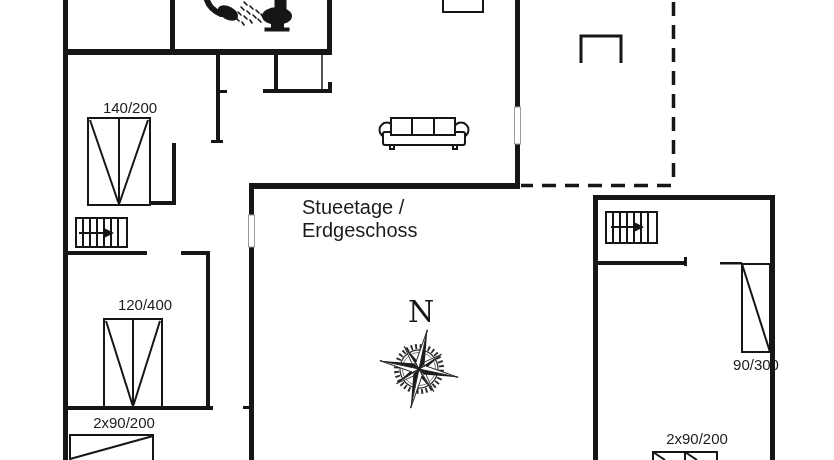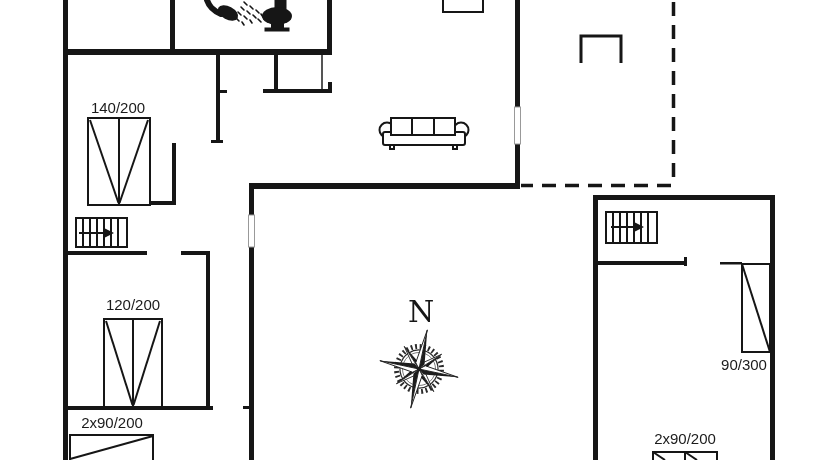--- a/index.html
+++ b/index.html
@@ -12,20 +12,21 @@
     color:#1b1b1b;
   }
   svg{position:absolute;left:0;top:0;}
   .lbl{
     position:absolute;
     font-size:15px;
     color:#1b1b1b;
     text-align:center;
     white-space:nowrap;
     line-height:1;
+    margin-left:12px;
   }
   .title{
     position:absolute;
     left:302px;top:196px;
     font-size:20px;
     line-height:23px;
     color:#1b1b1b;
     text-align:left;
   }
   .north{
@@ -239,23 +240,25 @@
         <g transform="rotate(270)">
           <polygon points="0,-40 4.5,-5.5 0,0" fill="#1d1d1d"></polygon>
           <polygon points="0,-40 -4.5,-5.5 0,0" fill="#ffffff" stroke="#1d1d1d" stroke-width="0.9"></polygon>
         </g>
       </g>
       <circle r="2.2" fill="#1d1d1d"></circle>
     </g>
   </svg>
 
   <div class="title">
+    <div>Stueetage /</div>
+    <div>Erdgeschoss</div>
   </div>
 
   <div class="north">N</div>
 
   <div class="lbl" style="left:84px;top:100px;width:68px;">140/200</div>
-  <div class="lbl" style="left:101px;top:297px;width:64px;">120/200</div>
+  <div class="lbl" style="left:101px;top:297px;width:64px;">120/400</div>
   <div class="lbl" style="left:72px;top:415px;width:80px;">2x90/200</div>
   <div class="lbl" style="left:716px;top:357px;width:56px;">90/300</div>
   <div class="lbl" style="left:645px;top:431px;width:80px;">2x90/200</div>
 
 </div>
 
 </body></html>

